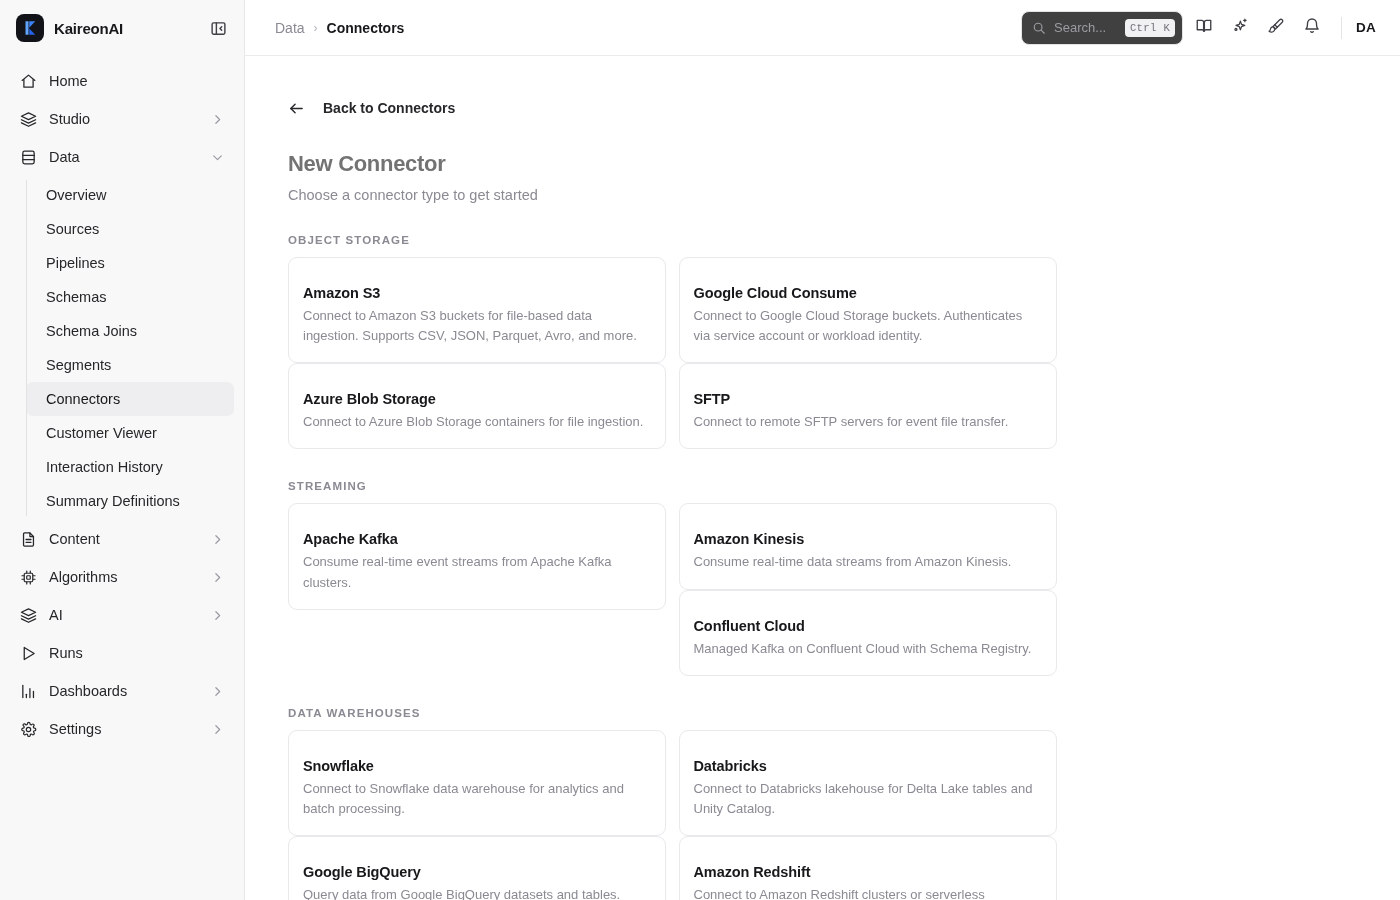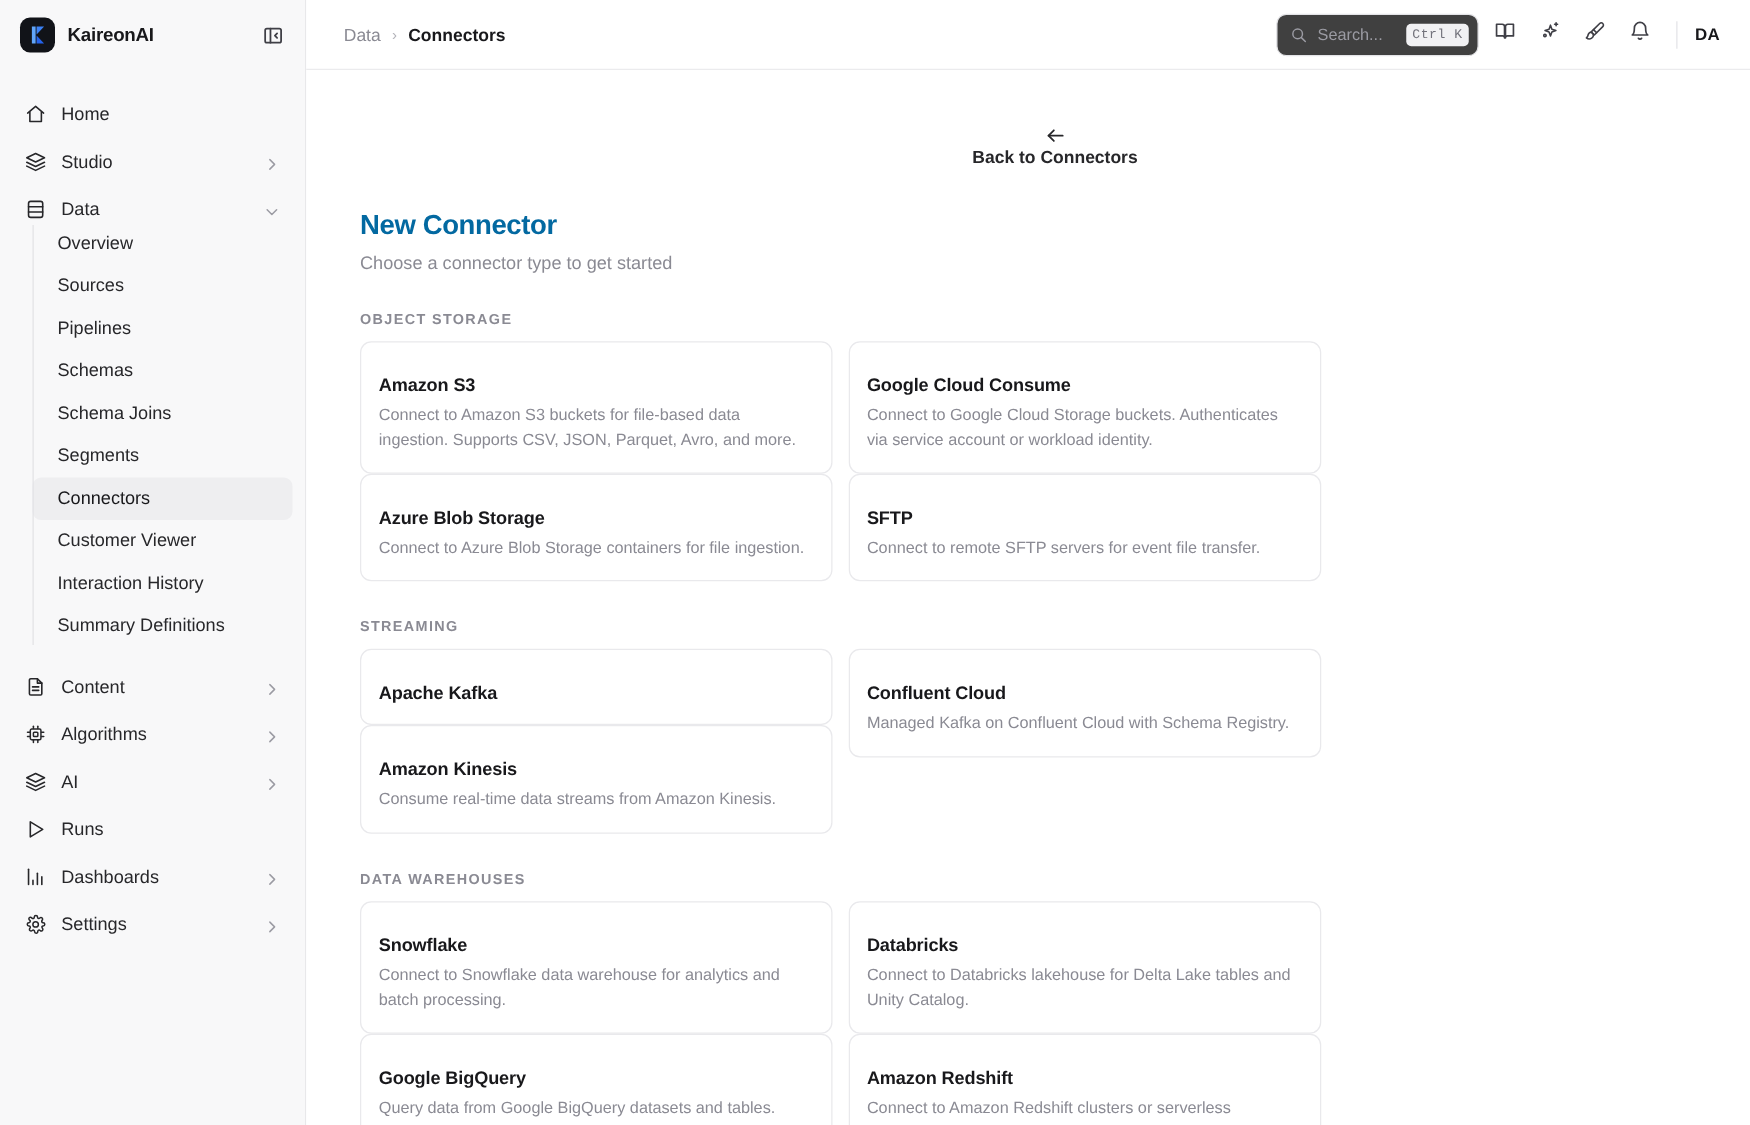--- a/index.html
+++ b/index.html
@@ -30,21 +30,21 @@
     flex: 0 0 28px;
   }
   .brand { font-size: 15px; font-weight: 700; letter-spacing: -0.2px; color: #18181b; }
   .collapse-btn {
     margin-left: auto; width: 24px; height: 24px;
     display: flex; align-items: center; justify-content: center;
     color: #3f3f46; border-radius: 5px;
   }
   .sb-nav { padding: 6px 10px 0 10px; flex: 1; overflow: hidden; }
   .nav-item {
-    display: flex; align-items: flex-end; gap: 12px;
+    display: flex; align-items: center; gap: 12px;
     height: 38px; padding: 0 10px; border-radius: 7px;
     font-size: 14.5px; color: #27272a; position: relative;
   }
   .nav-item .ic { width: 17px; height: 17px; flex: 0 0 17px; color: #27272a; display:flex; }
   .nav-item .lbl { flex: 1; white-space: nowrap; }
   .nav-item .chev { width: 13px; height: 13px; color: #9b9ba3; display:flex; }
   .subnav { position: relative; padding-left: 16px; margin: 2px 0 2px 0; }
   .subnav::before {
     content: ""; position: absolute; left: 16px; top: 2px; bottom: 2px;
     width: 1px; background: #e2e2e5;
@@ -83,25 +83,25 @@
     width: 30px; height: 30px; border-radius: 7px;
     display: flex; align-items: center; justify-content: center; color: #3f3f46;
   }
   .ibtn svg { width: 18px; height: 18px; }
   .vdiv { width: 1px; height: 22px; background: #e4e4e7; margin: 0 8px; }
   .avatar { font-size: 13.5px; font-weight: 700; color: #18181b; padding-right: 6px; letter-spacing: 0.2px; }
 
   
   .content { flex: 1; overflow: hidden; padding: 44px 0 0 43px; }
   .back-link {
-    display: flex; align-items: center; 
-    font-size: 14px; font-weight: 600; color: #27272a; margin-bottom: 34px; flex-direction: column;
+    display: flex; gap: 18px;
+    font-size: 14px; font-weight: 600; color: #27272a; margin-bottom: 34px;
   }
   .back-link .aic { width: 17px; height: 17px; display:flex; color:#27272a; }
-  .page-title { font-size: 22px; font-weight: 700; letter-spacing: -0.3px; color: #0369a1; }
+  .page-title { font-size: 22px; font-weight: 700; letter-spacing: -0.3px; color: #737373; }
   .page-sub { font-size: 14.5px; color: #8a8a93; margin-top: 10px; }
   .section-label {
     font-size: 11.5px; font-weight: 600; letter-spacing: 1.1px;
     color: #8a8a93; margin: 31px 0 11px 0;
   }
   .cards {
     column-count: 2; column-gap: 13px; width: 768px;
   }
   .card {
     break-inside: avoid; -webkit-column-break-inside: avoid;
@@ -408,20 +408,21 @@
         <div class="card">
           <div class="card-title">SFTP</div>
           <div class="card-desc">Connect to remote SFTP servers for event file transfer.</div>
         </div>
       </div>
 
       <div class="section-label">STREAMING</div>
       <div class="cards">
         <div class="card">
           <div class="card-title">Apache Kafka</div>
+          <div class="card-desc">Consume real-time event streams from Apache Kafka clusters.</div>
         </div>
         <div class="card">
           <div class="card-title">Amazon Kinesis</div>
           <div class="card-desc">Consume real-time data streams from Amazon Kinesis.</div>
         </div>
         <div class="card">
           <div class="card-title">Confluent Cloud</div>
           <div class="card-desc">Managed Kafka on Confluent Cloud with Schema Registry.</div>
         </div>
       </div>

